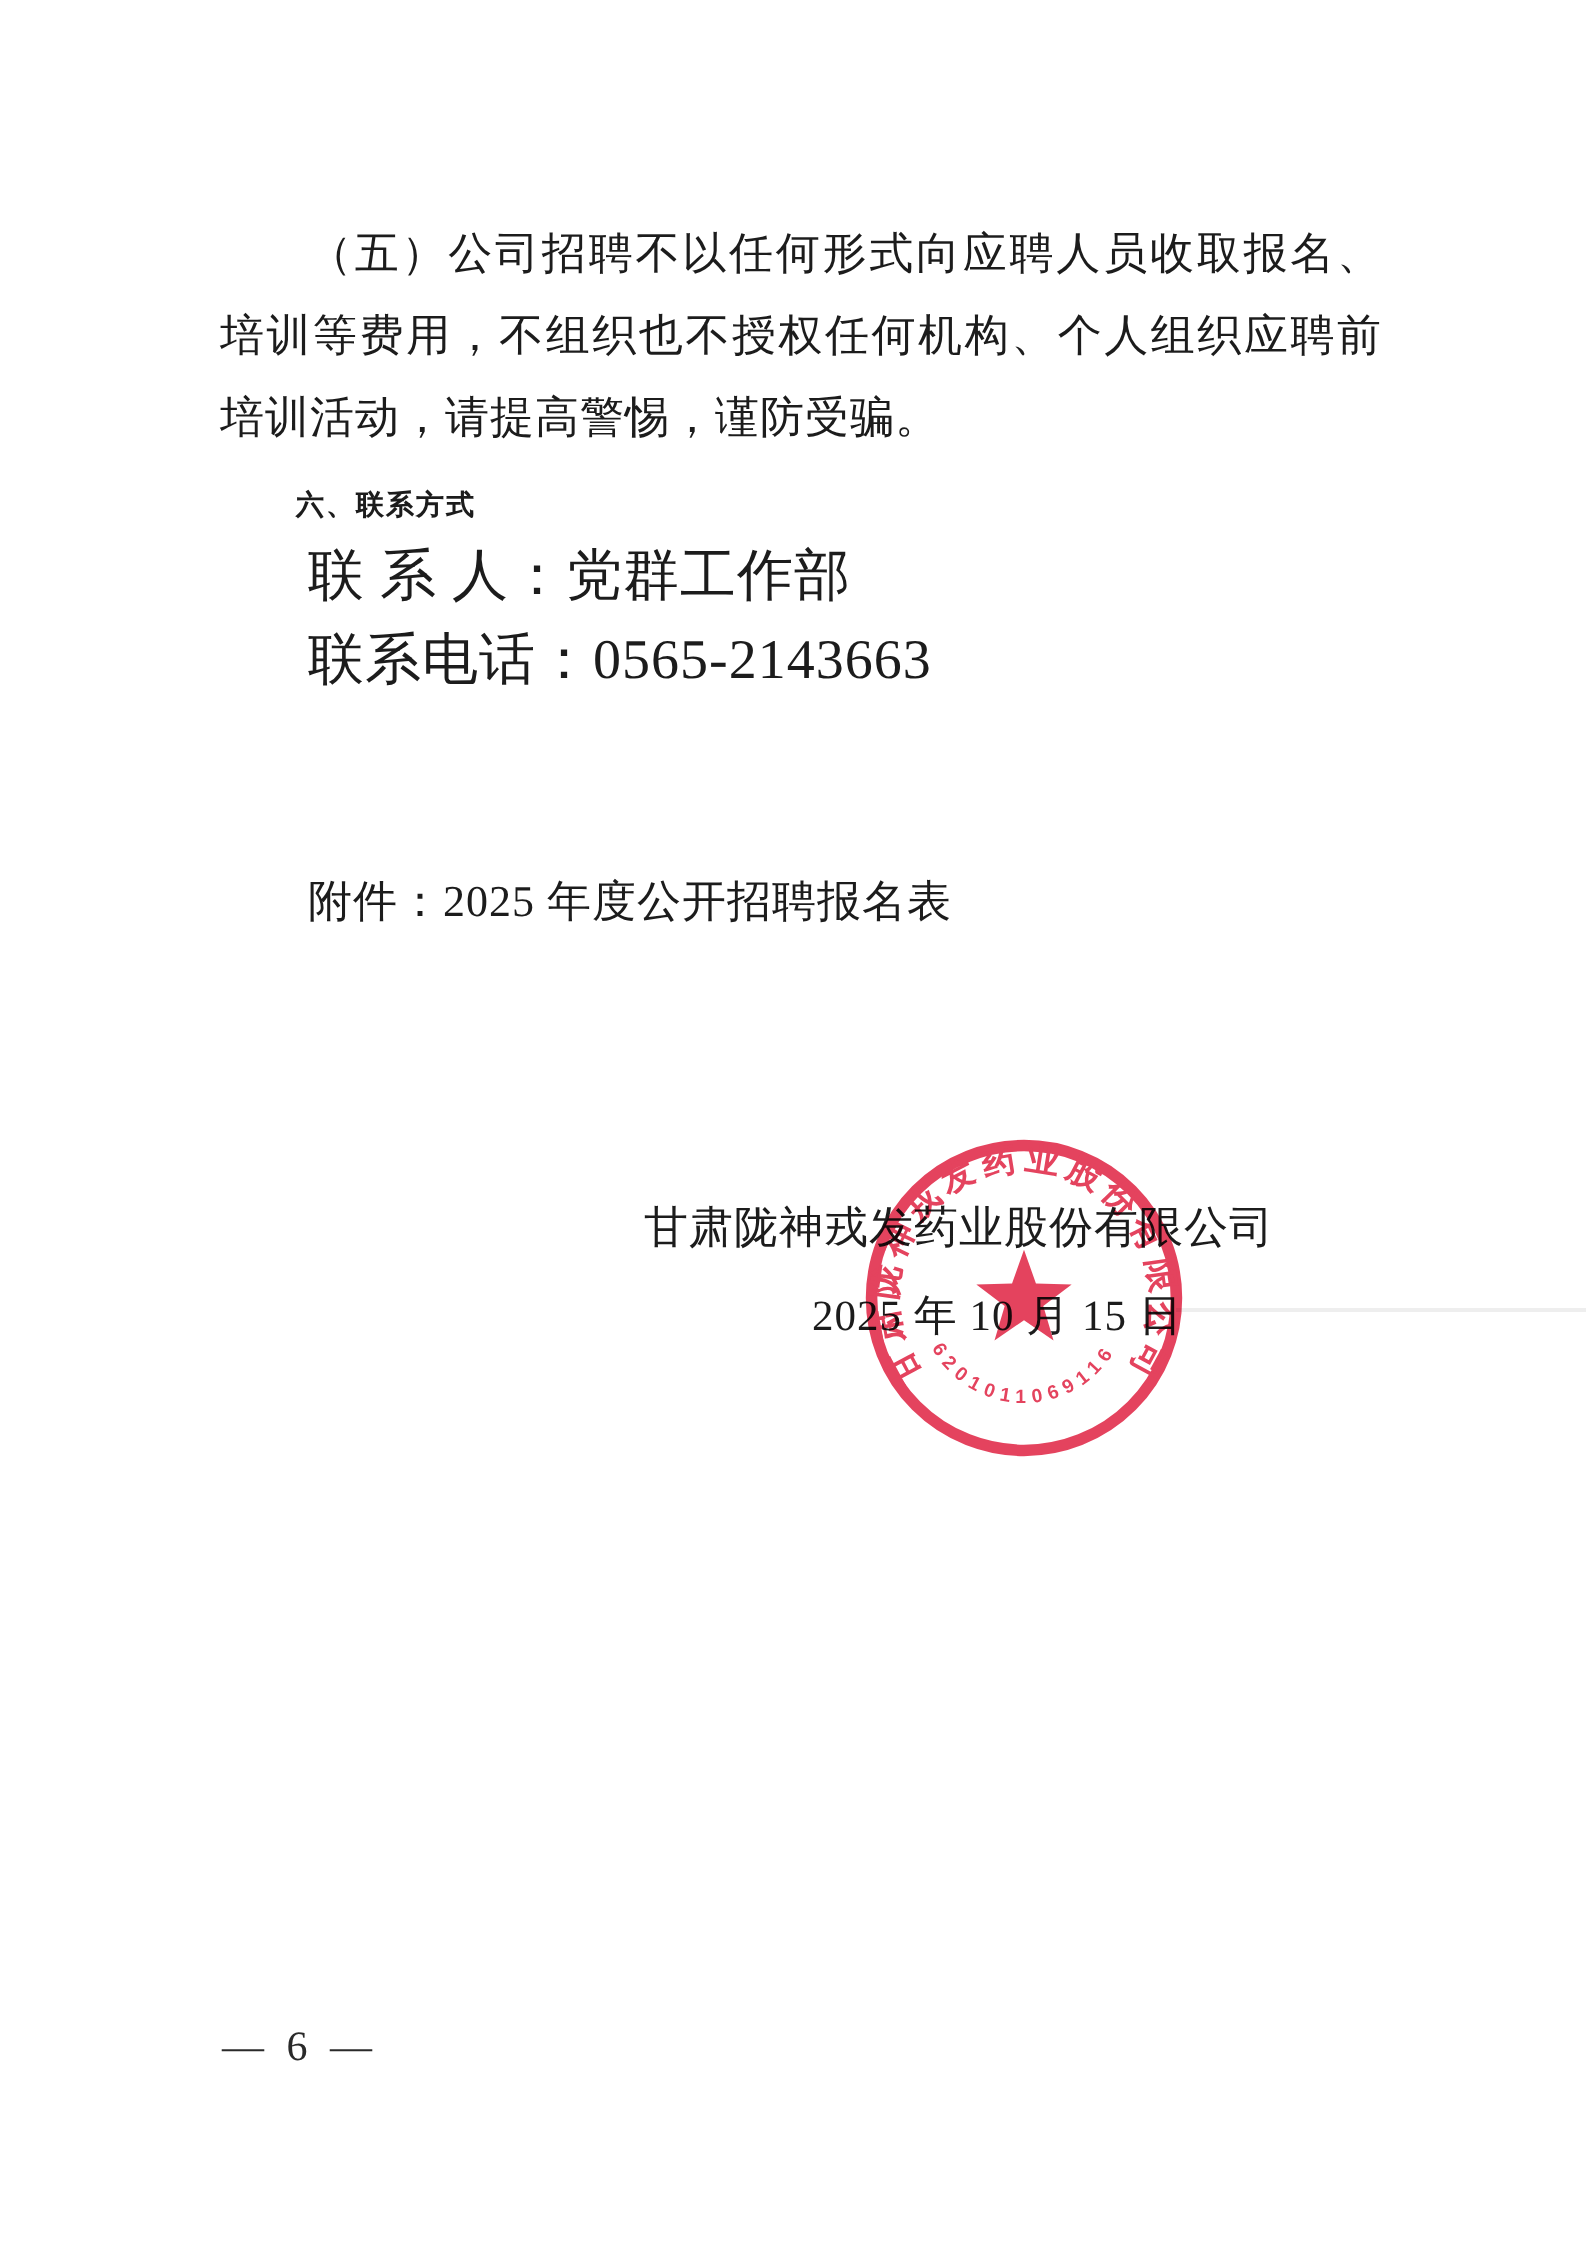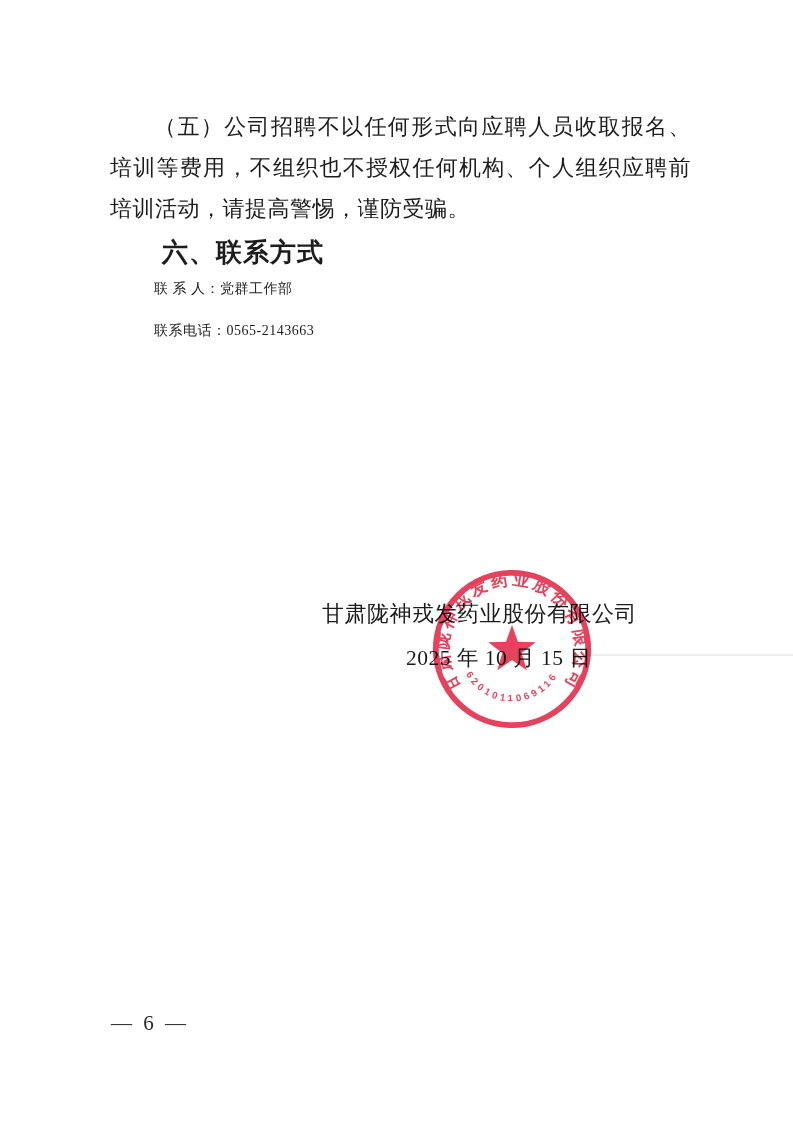--- a/index.html
+++ b/index.html
@@ -23,35 +23,35 @@
     width: 581px;
     margin: 0;
     font-size: 22px;
     line-height: 41px;
     text-align: justify;
     text-indent: 44px;
     letter-spacing: 0.5px;
   }
   .heading {
     position: absolute;
-    left: 162px;
+    left: 148px;
     top: 237px;
     margin: 0;
     font-family: "Liberation Sans", "DejaVu Sans", sans-serif;
     font-weight: bold;
-    font-size: 26px;
+    font-size: 14px;
     line-height: 30px;
     letter-spacing: 1px;
     text-align: center;
   }
   .contacts {
     position: absolute;
     left: 154px;
     top: 268px;
-    font-size: 14px;
+    font-size: 28px;
     line-height: 42.4px;
     letter-spacing: 0.5px;
   }
   .attachment {
     position: absolute;
     left: 154px;
     top: 436px;
     font-size: 22px;
     line-height: 30px;
     letter-spacing: 0.5px;
@@ -118,20 +118,21 @@
 
   <p class="para">（五）公司招聘不以任何形式向应聘人员收取报名、培训等费用，不组织也不授权任何机构、个人组织应聘前培训活动，请提高警惕，谨防受骗。</p>
 
   <h2 class="heading">六、联系方式</h2>
 
   <div class="contacts">
     <div>联 系 人：党群工作部</div>
     <div>联系电话：0565-2143663</div>
   </div>
 
+  <div class="attachment">附件：2025 年度公开招聘报名表</div>
 
   <div class="sig-company">甘肃陇神戎发药业股份有限公司</div>
 
   <div class="sig-date">2025 年 10 月 15 日</div>
 
   <div class="scan-streak"></div>
 
   <svg class="seal" viewBox="0 0 170 170" xmlns="http://www.w3.org/2000/svg">
     <defs>
       <path id="sealTopArc" d="M 33.3,126.3 A 66.2,66.2 0 1 1 136.7,126.3" fill="none"></path>

